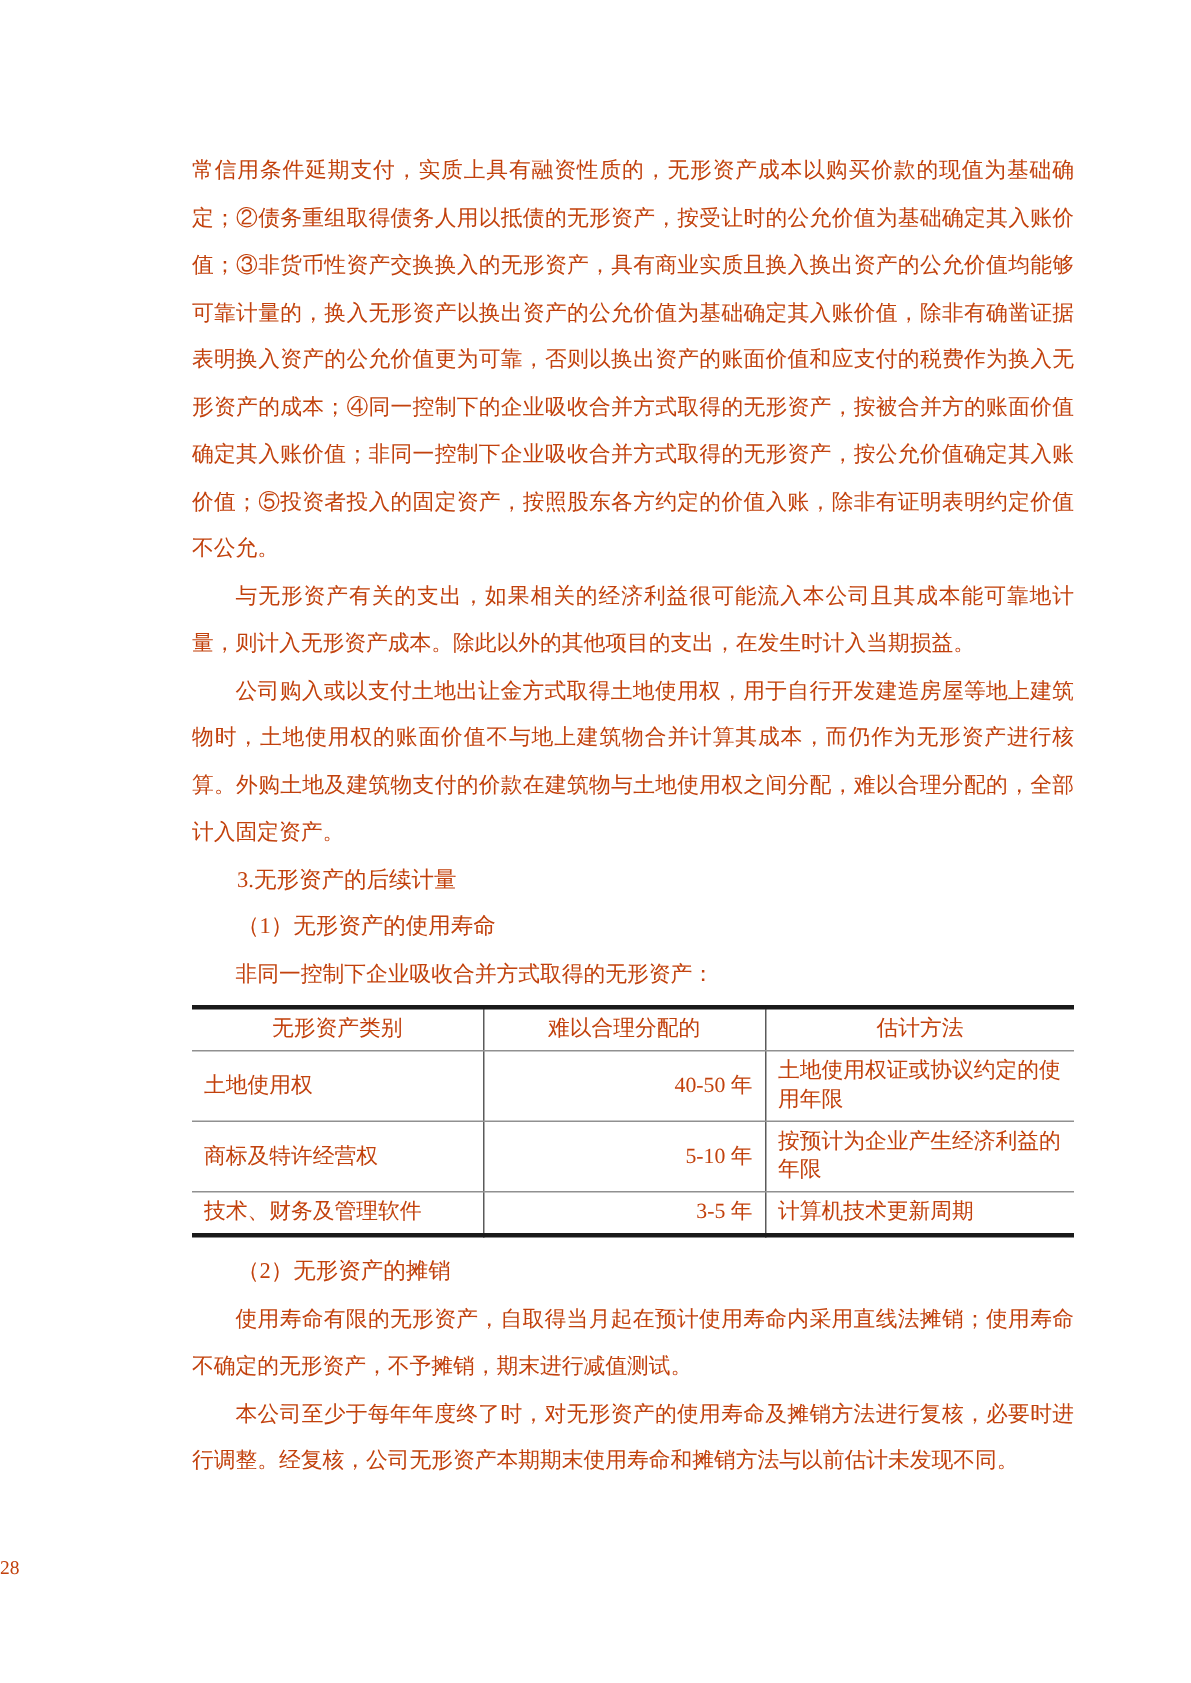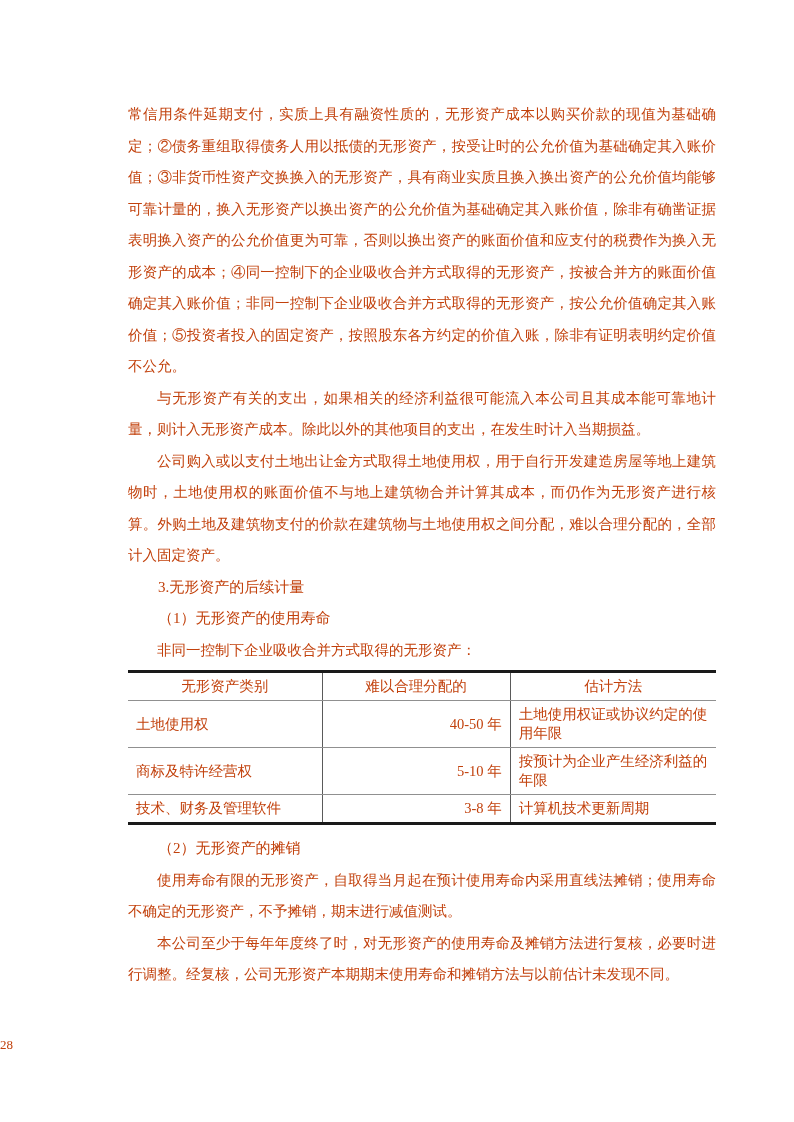--- a/index.html
+++ b/index.html
@@ -120,21 +120,21 @@
           <td class="cell-center">40-50 年</td>
           <td class="cell-left">土地使用权证或协议约定的使用年限</td>
         </tr>
         <tr>
           <td class="cell-left">商标及特许经营权</td>
           <td class="cell-center">5-10 年</td>
           <td class="cell-left">按预计为企业产生经济利益的年限</td>
         </tr>
         <tr>
           <td class="cell-left">技术、财务及管理软件</td>
-          <td class="cell-center">3-8 年</td>
+          <td class="cell-center">3-5 年</td>
           <td class="cell-left">计算机技术更新周期</td>
         </tr>
       </tbody>
     </table>
 
     <p class="heading">（2）无形资产的摊销</p>
 
     <p class="body-par indent">使用寿命有限的无形资产，自取得当月起在预计使用寿命内采用直线法摊销；使用寿命不确定的无形资产，不予摊销，期末进行减值测试。</p>
 
     <p class="body-par indent">本公司至少于每年年度终了时，对无形资产的使用寿命及摊销方法进行复核，必要时进行调整。经复核，公司无形资产本期期末使用寿命和摊销方法与以前估计未发现不同。</p>

